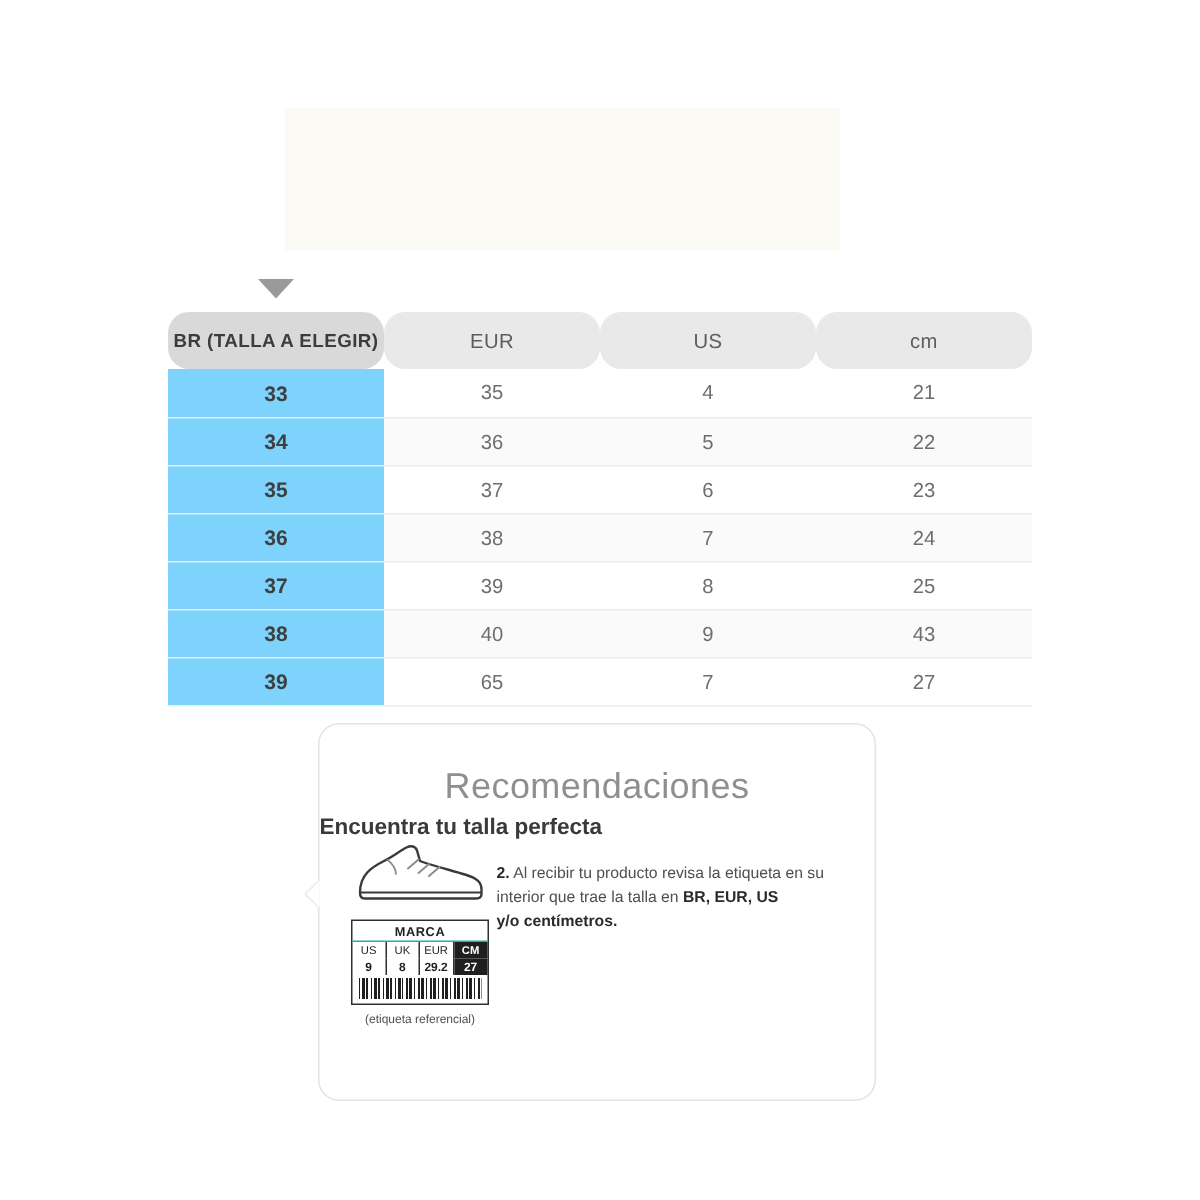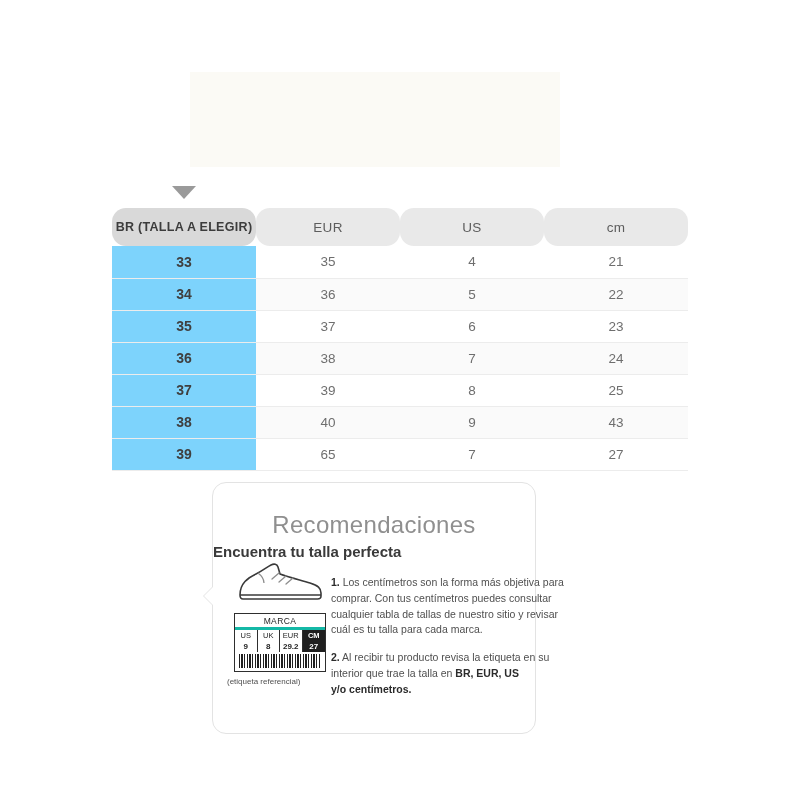--- a/index.html
+++ b/index.html
@@ -102,21 +102,21 @@
   }
   table.sizes tbody tr:nth-child(even) td:not(.first) {
     background: #fafafa;
   }
   table.sizes tbody tr:last-child td { border-bottom: 1px solid #ececec; }
 
   
   .rec-card {
     position: absolute;
     left: 212px; top: 482px;
-    width: 324px; height: 252px;
+    width: 372px; height: 252px;
     border: 1px solid #e3e3e3;
     border-radius: 14px;
     background: #ffffff;
   }
   .rec-title {
     text-align: center;
     margin-top: 28px;
     font-size: 24px;
     color: #8f8f8f;
     letter-spacing: .3px;
@@ -150,24 +150,24 @@
   .tag {
     margin-top: 8px;
     width: 92px;
     margin-left: 7px;
     border: 1px solid #2e2e2e;
     background: #fff;
   }
   .tag-brand {
     text-align: center;
     font-size: 8.5px;
-    font-weight: normal;
+    font-weight: bold;
     color: #1f1f1f;
     padding: 2px 0 1px 0;
-    border-bottom: 3px solid #14b8a6;
+    border-bottom: 1px solid #14b8a6;
     letter-spacing: .4px;
   }
   .tag-grid {
     display: grid;
     grid-template-columns: 1fr 1fr 1fr 1fr;
     font-size: 7.5px;
     text-align: center;
     color: #1f1f1f;
   }
   .tag-grid div {
@@ -185,20 +185,21 @@
       #1f1f1f 0px, #1f1f1f 1px,
       #ffffff 1px, #ffffff 2px,
       #1f1f1f 2px, #1f1f1f 4px,
       #ffffff 4px, #ffffff 5px,
       #1f1f1f 5px, #1f1f1f 6px,
       #ffffff 6px, #ffffff 8px
     );
   }
   .tag-caption {
     margin-top: 5px;
+    text-align: center;
     font-size: 8px;
     color: #4f4f4f;
   }
 
   
   .notch {
     position: absolute;
     left: -9px; top: 104px;
     width: 0; height: 0;
     border-top: 9px solid transparent;
@@ -300,22 +301,19 @@
           <div class="vals">29.2</div>
           <div class="vals hl">27</div>
         </div>
         <div class="barcode"></div>
       </div>
       <div class="tag-caption">(etiqueta referencial)</div>
     </div>
 
     <div class="rec-body">
       <p>
-        <b>1.</b><span> Los centímetros son la forma más objetiva para comprar. Con tus centímetros puedes consultar cualquier tabla de tallas de nuestro sitio y revisar cuál es tu talla para cada marca.</span>
-      </p>
-      <p>
         <b>2.</b><span> Al recibir tu producto revisa la etiqueta en su interior que trae la talla en </span><b>BR, EUR, US</b><br>
         <b>y/o centímetros.</b>
       </p>
     </div>
   </div>
 
 </div>
 
 </body></html>

